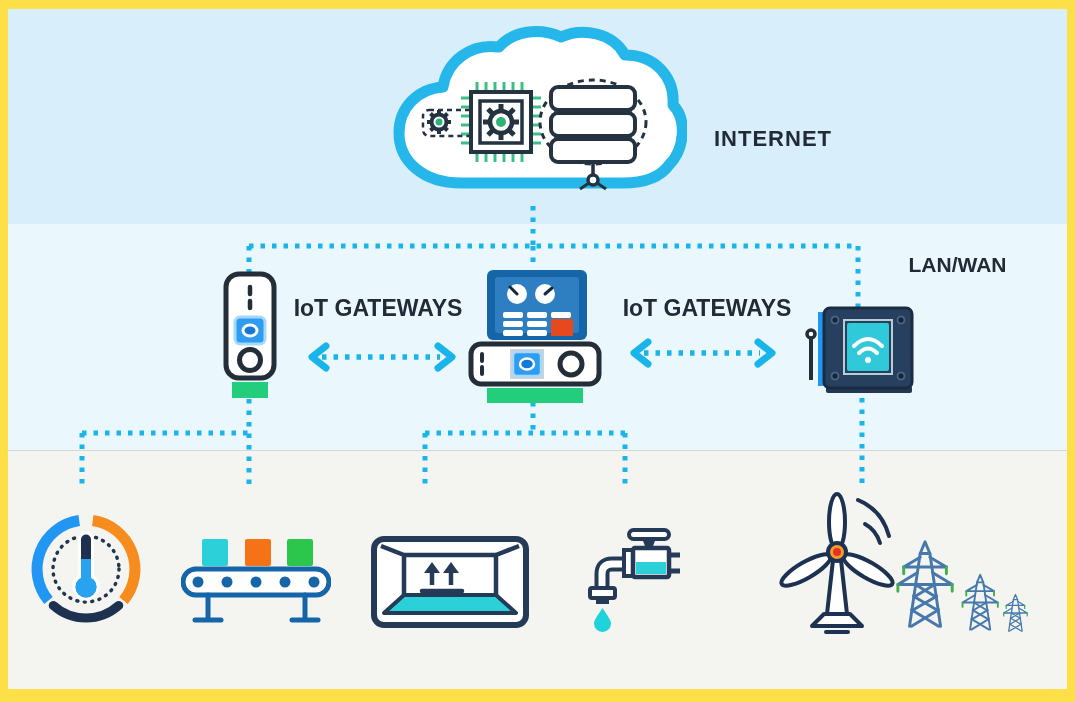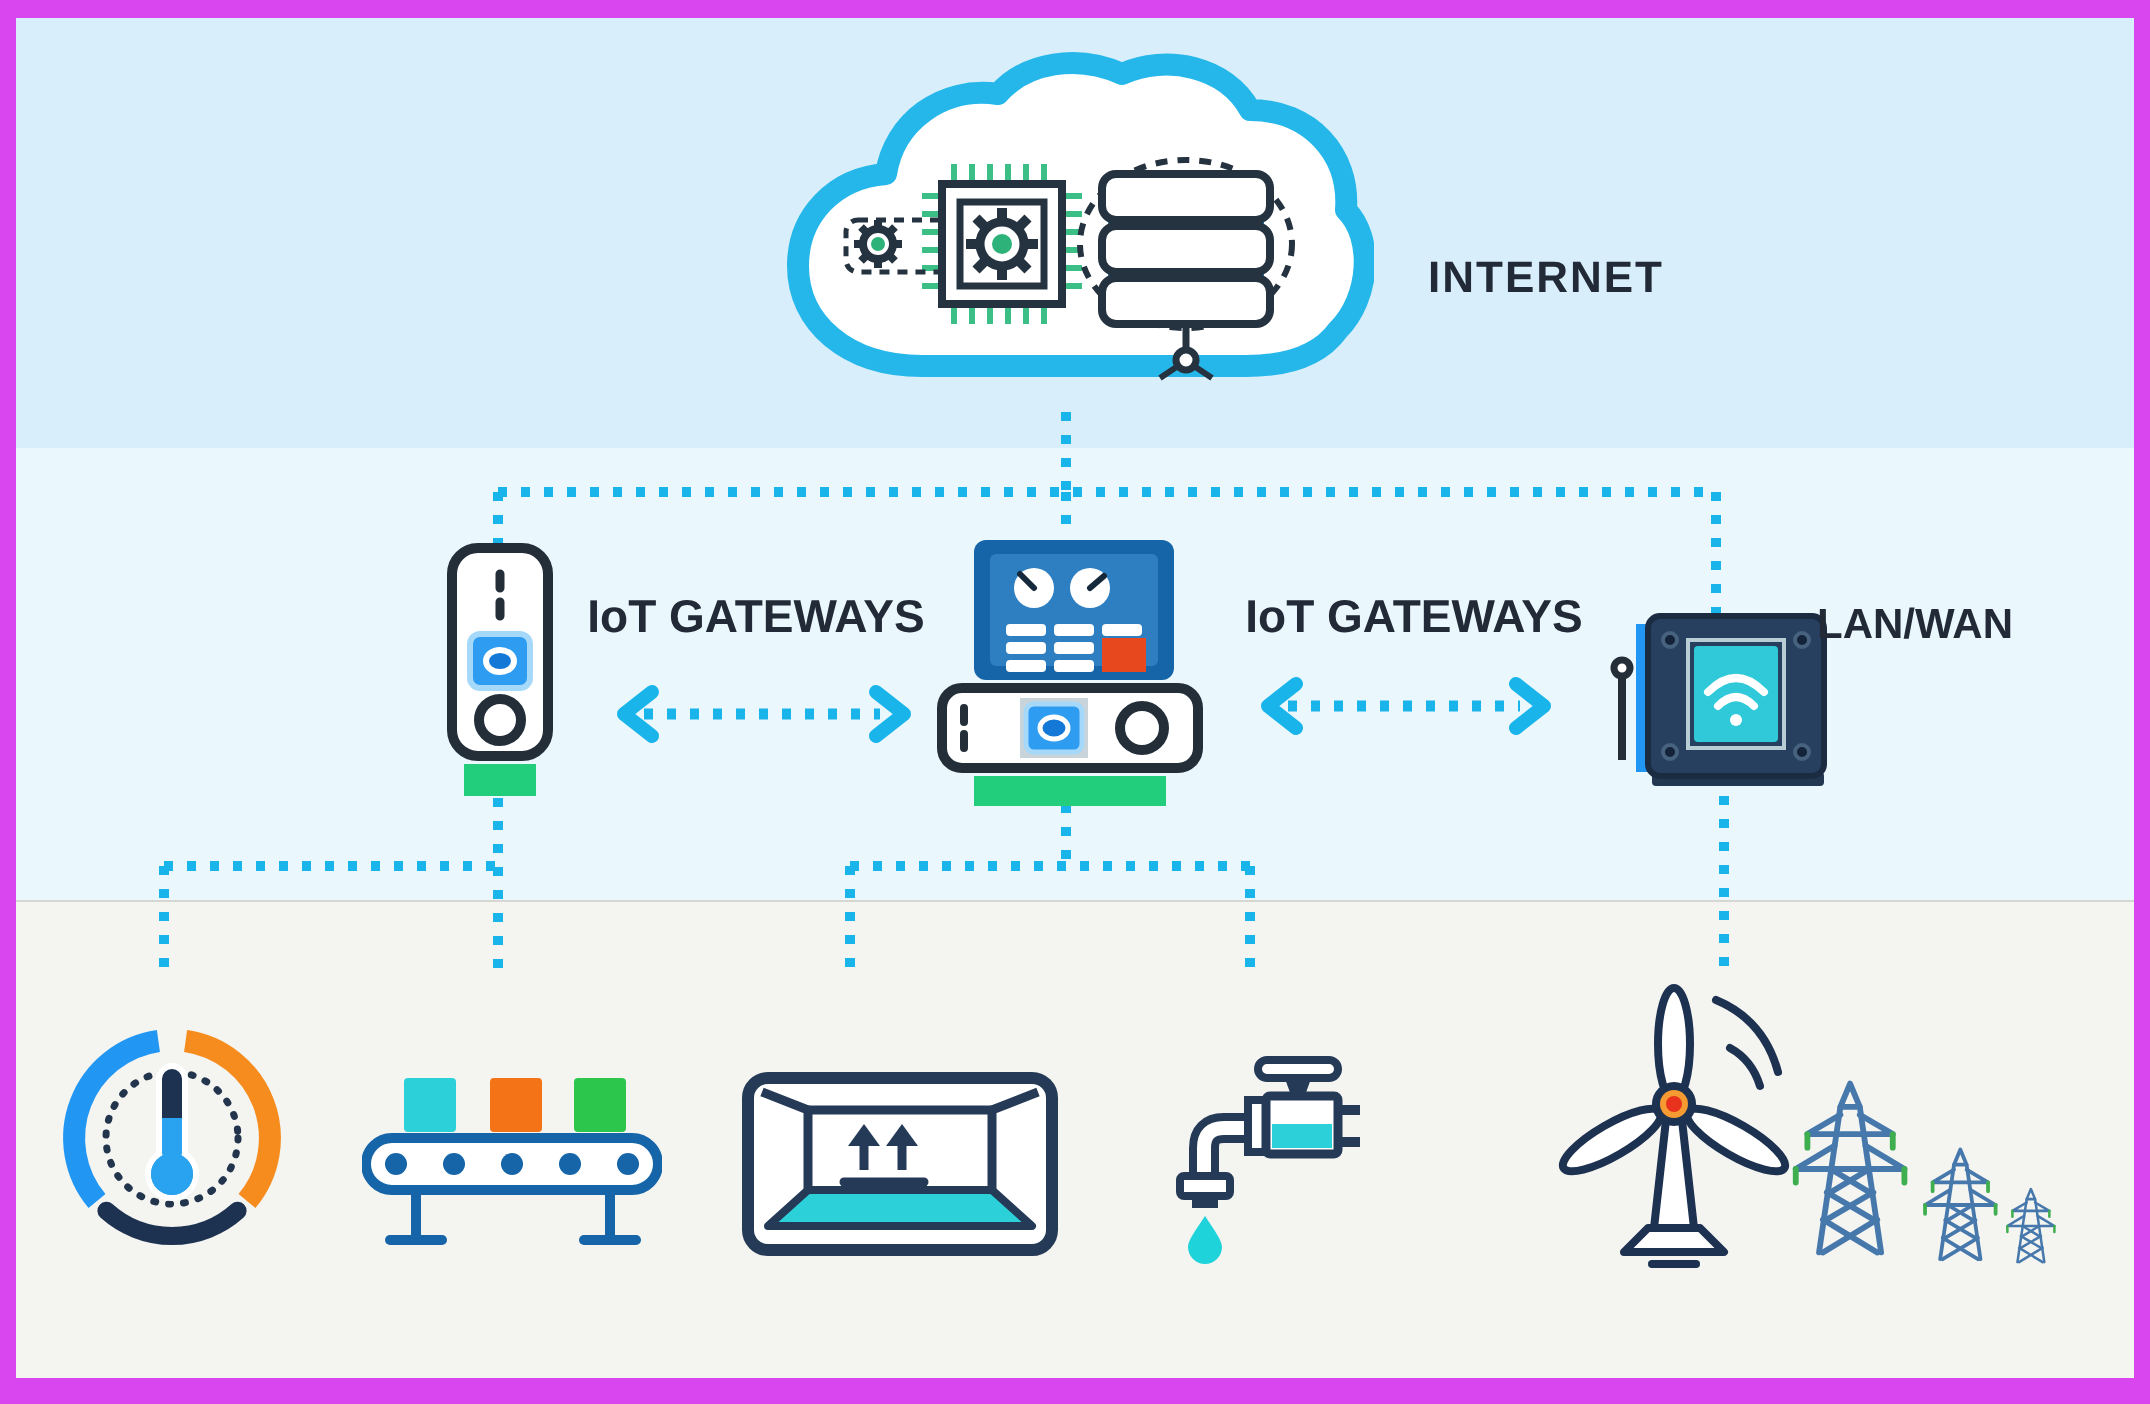--- a/index.html
+++ b/index.html
@@ -1,27 +1,27 @@
 <!DOCTYPE html>
 <html><head>
 <meta charset="utf-8">
 <style>
   html,body{margin:0;padding:0;background:#ffffff;}
-  #canvas{position:relative;width:1075px;height:702px;background:#d946ef;overflow:hidden;
+  #canvas{position:relative;width:1075px;height:702px;background:#fde047;overflow:hidden;
           font-family:"Liberation Sans",sans-serif;}
   .band{position:absolute;left:8px;width:1059px;}
   #band-internet{top:9px;height:215px;background:#d8effb;}
   #band-gateway{top:224px;height:226px;background:#eaf7fc;}
   #band-sensors{top:450px;height:238px;background:#f4f4f1;border-top:1px solid #d6d6d2;}
   .abs{position:absolute;}
   .lbl{position:absolute;font-weight:bold;color:#212a36;text-align:center;white-space:nowrap;}
   #lbl-internet{left:713px;top:126px;width:120px;font-size:22px;letter-spacing:1px;}
   #lbl-gw-left{left:288px;top:295px;width:180px;font-size:23px;}
   #lbl-gw-right{left:617px;top:295px;width:180px;font-size:23px;}
-  #lbl-lanwan{left:900px;top:253px;width:115px;font-size:21px;margin-top:48px;}
+  #lbl-lanwan{left:900px;top:253px;width:115px;font-size:21px;}
   #lbl-sensors{left:334px;top:650px;width:440px;font-size:28px;}
   svg{display:block;}
 </style>
 </head>
 <body>
 
 <div id="canvas">
 
   <div class="band" id="band-internet"></div>
   <div class="band" id="band-gateway"></div>

